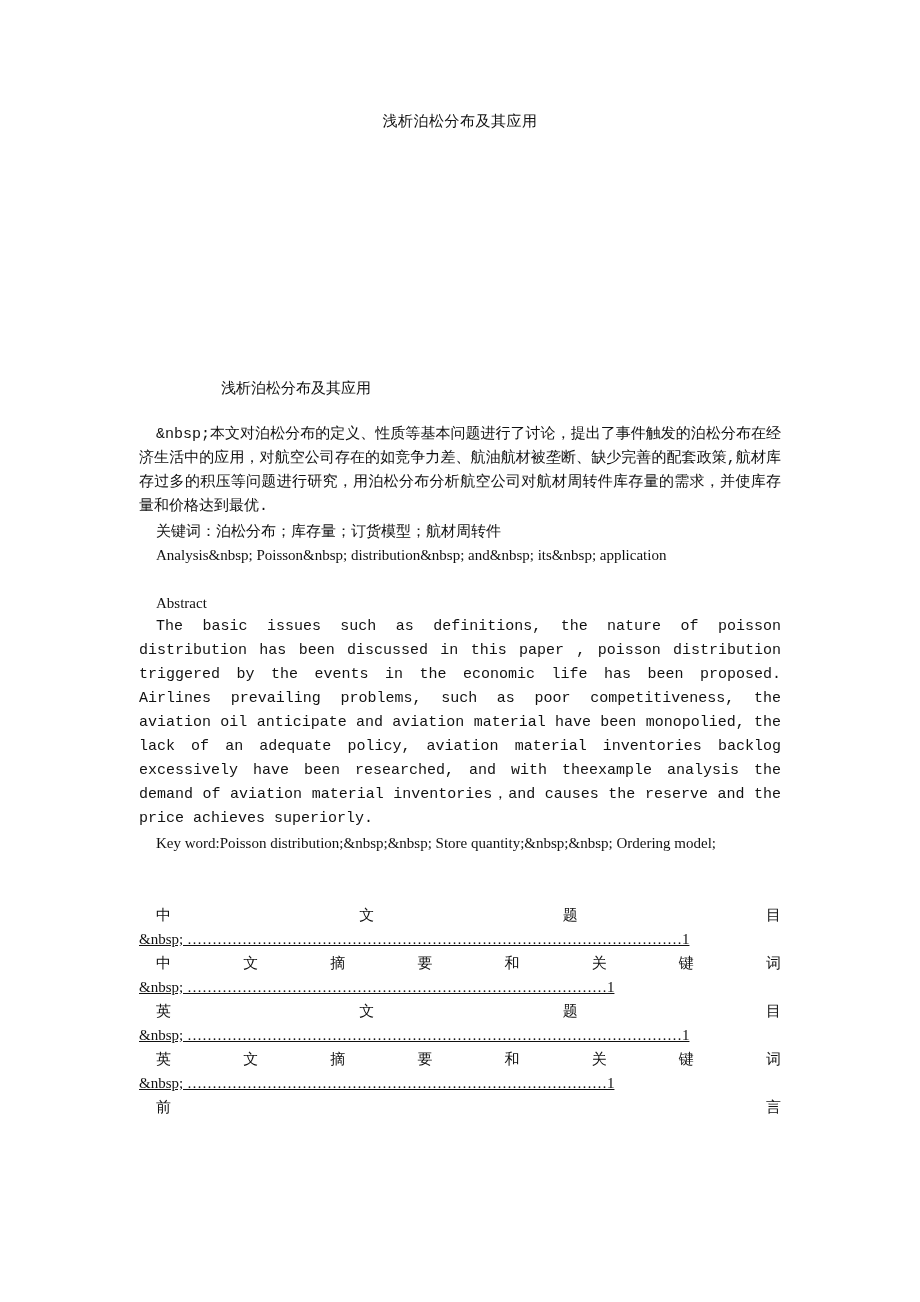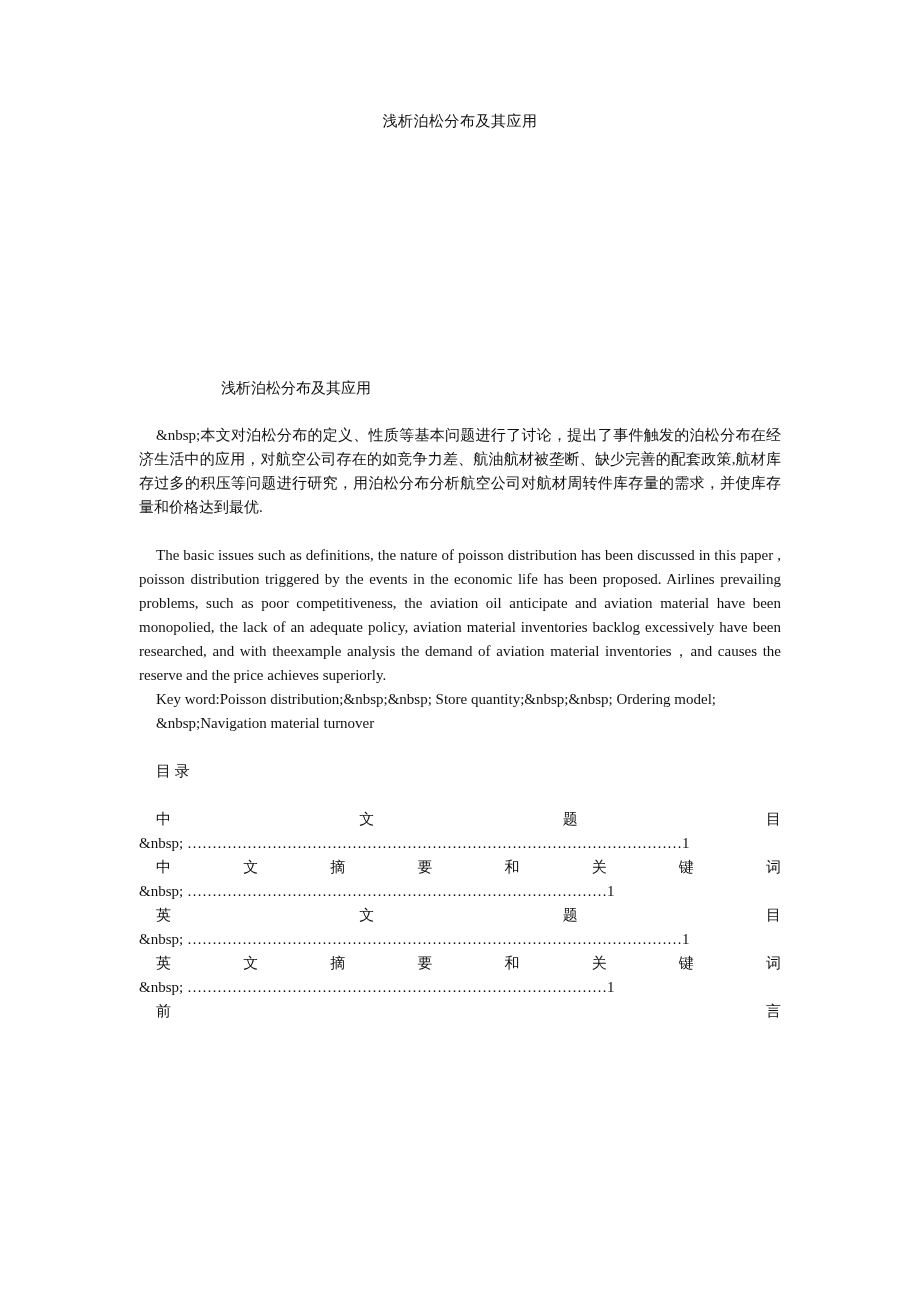--- a/index.html
+++ b/index.html
@@ -11,43 +11,44 @@
   .page { position: absolute; left: 0; top: 0; width: 920px; height: 936px; }
   .doc-title {
     position: absolute; top: 112px; left: 0; width: 920px; text-align: center;
     font-size: 15px; letter-spacing: 0.5px;
   }
   .content { position: absolute; left: 139px; width: 642px; top: 376px; font-size: 15px; line-height: 24px; }
   .line { display: block; white-space: nowrap; }
   .ind { padding-left: 17px; }
   .sub-title { padding-left: 82px; margin-bottom: 23px; }
   .gap { height: 24px; }
-  .justify { text-align: justify; text-align-last: left; white-space: normal; }
+  .justify { text-align: justify; text-align-last: left; white-space: normal; font-family: Liberation Mono, monospace; }
   .spread { display: flex; justify-content: space-between; padding-left: 17px; }
   .toc-entry { display: block; }
-  .toc-dots { display: block; white-space: nowrap; }
+  .toc-dots { display: block; white-space: nowrap; text-decoration: underline; }
 </style>
 </head>
 <body>
 
 <div class="page">
   <div class="doc-title">浅析泊松分布及其应用</div>
 
   <div class="content">
     <span class="line sub-title">浅析泊松分布及其应用</span>
 
     <span class="line justify" style="text-indent:17px;">&amp;nbsp;本文对泊松分布的定义、性质等基本问题进行了讨论，提出了事件触发的泊松分布在经济生活中的应用，对航空公司存在的如竞争力差、航油航材被垄断、缺少完善的配套政策,航材库存过多的积压等问题进行研究，用泊松分布分析航空公司对航材周转件库存量的需求，并使库存量和价格达到最优.</span>
+    <span class="line ind">关键词：泊松分布；库存量；订货模型；航材周转件</span>
+    <span class="line ind">Analysis&amp;nbsp; Poisson&amp;nbsp; distribution&amp;nbsp; and&amp;nbsp; its&amp;nbsp; application</span>
     <div class="gap"></div>
 
+    <span class="line ind">Abstract</span>
     <span class="line justify" style="text-indent:17px;">The basic issues such as definitions, the nature of poisson distribution has been discussed in this paper , poisson distribution triggered by the events in the economic life has been proposed. Airlines prevailing problems, such as poor competitiveness, the aviation oil anticipate and aviation material have been monopolied, the lack of an adequate policy, aviation material inventories backlog excessively have been researched, and with theexample analysis the demand of aviation material inventories，and causes the reserve and the price achieves superiorly.</span>
     <span class="line ind">Key word:Poisson distribution;&amp;nbsp;&amp;nbsp; Store quantity;&amp;nbsp;&amp;nbsp; Ordering model;</span>
-    <span class="line ind">&amp;nbsp;Navigation material turnover</span>
     <div class="gap"></div>
 
-    <span class="line ind">目 录</span>
     <div class="gap"></div>
 
     <div id="toc-list">
         <div class="toc-entry">
           <div class="line spread">
             <span>中</span>
             <span>文</span>
             <span>题</span>
             <span>目</span>
           </div>

